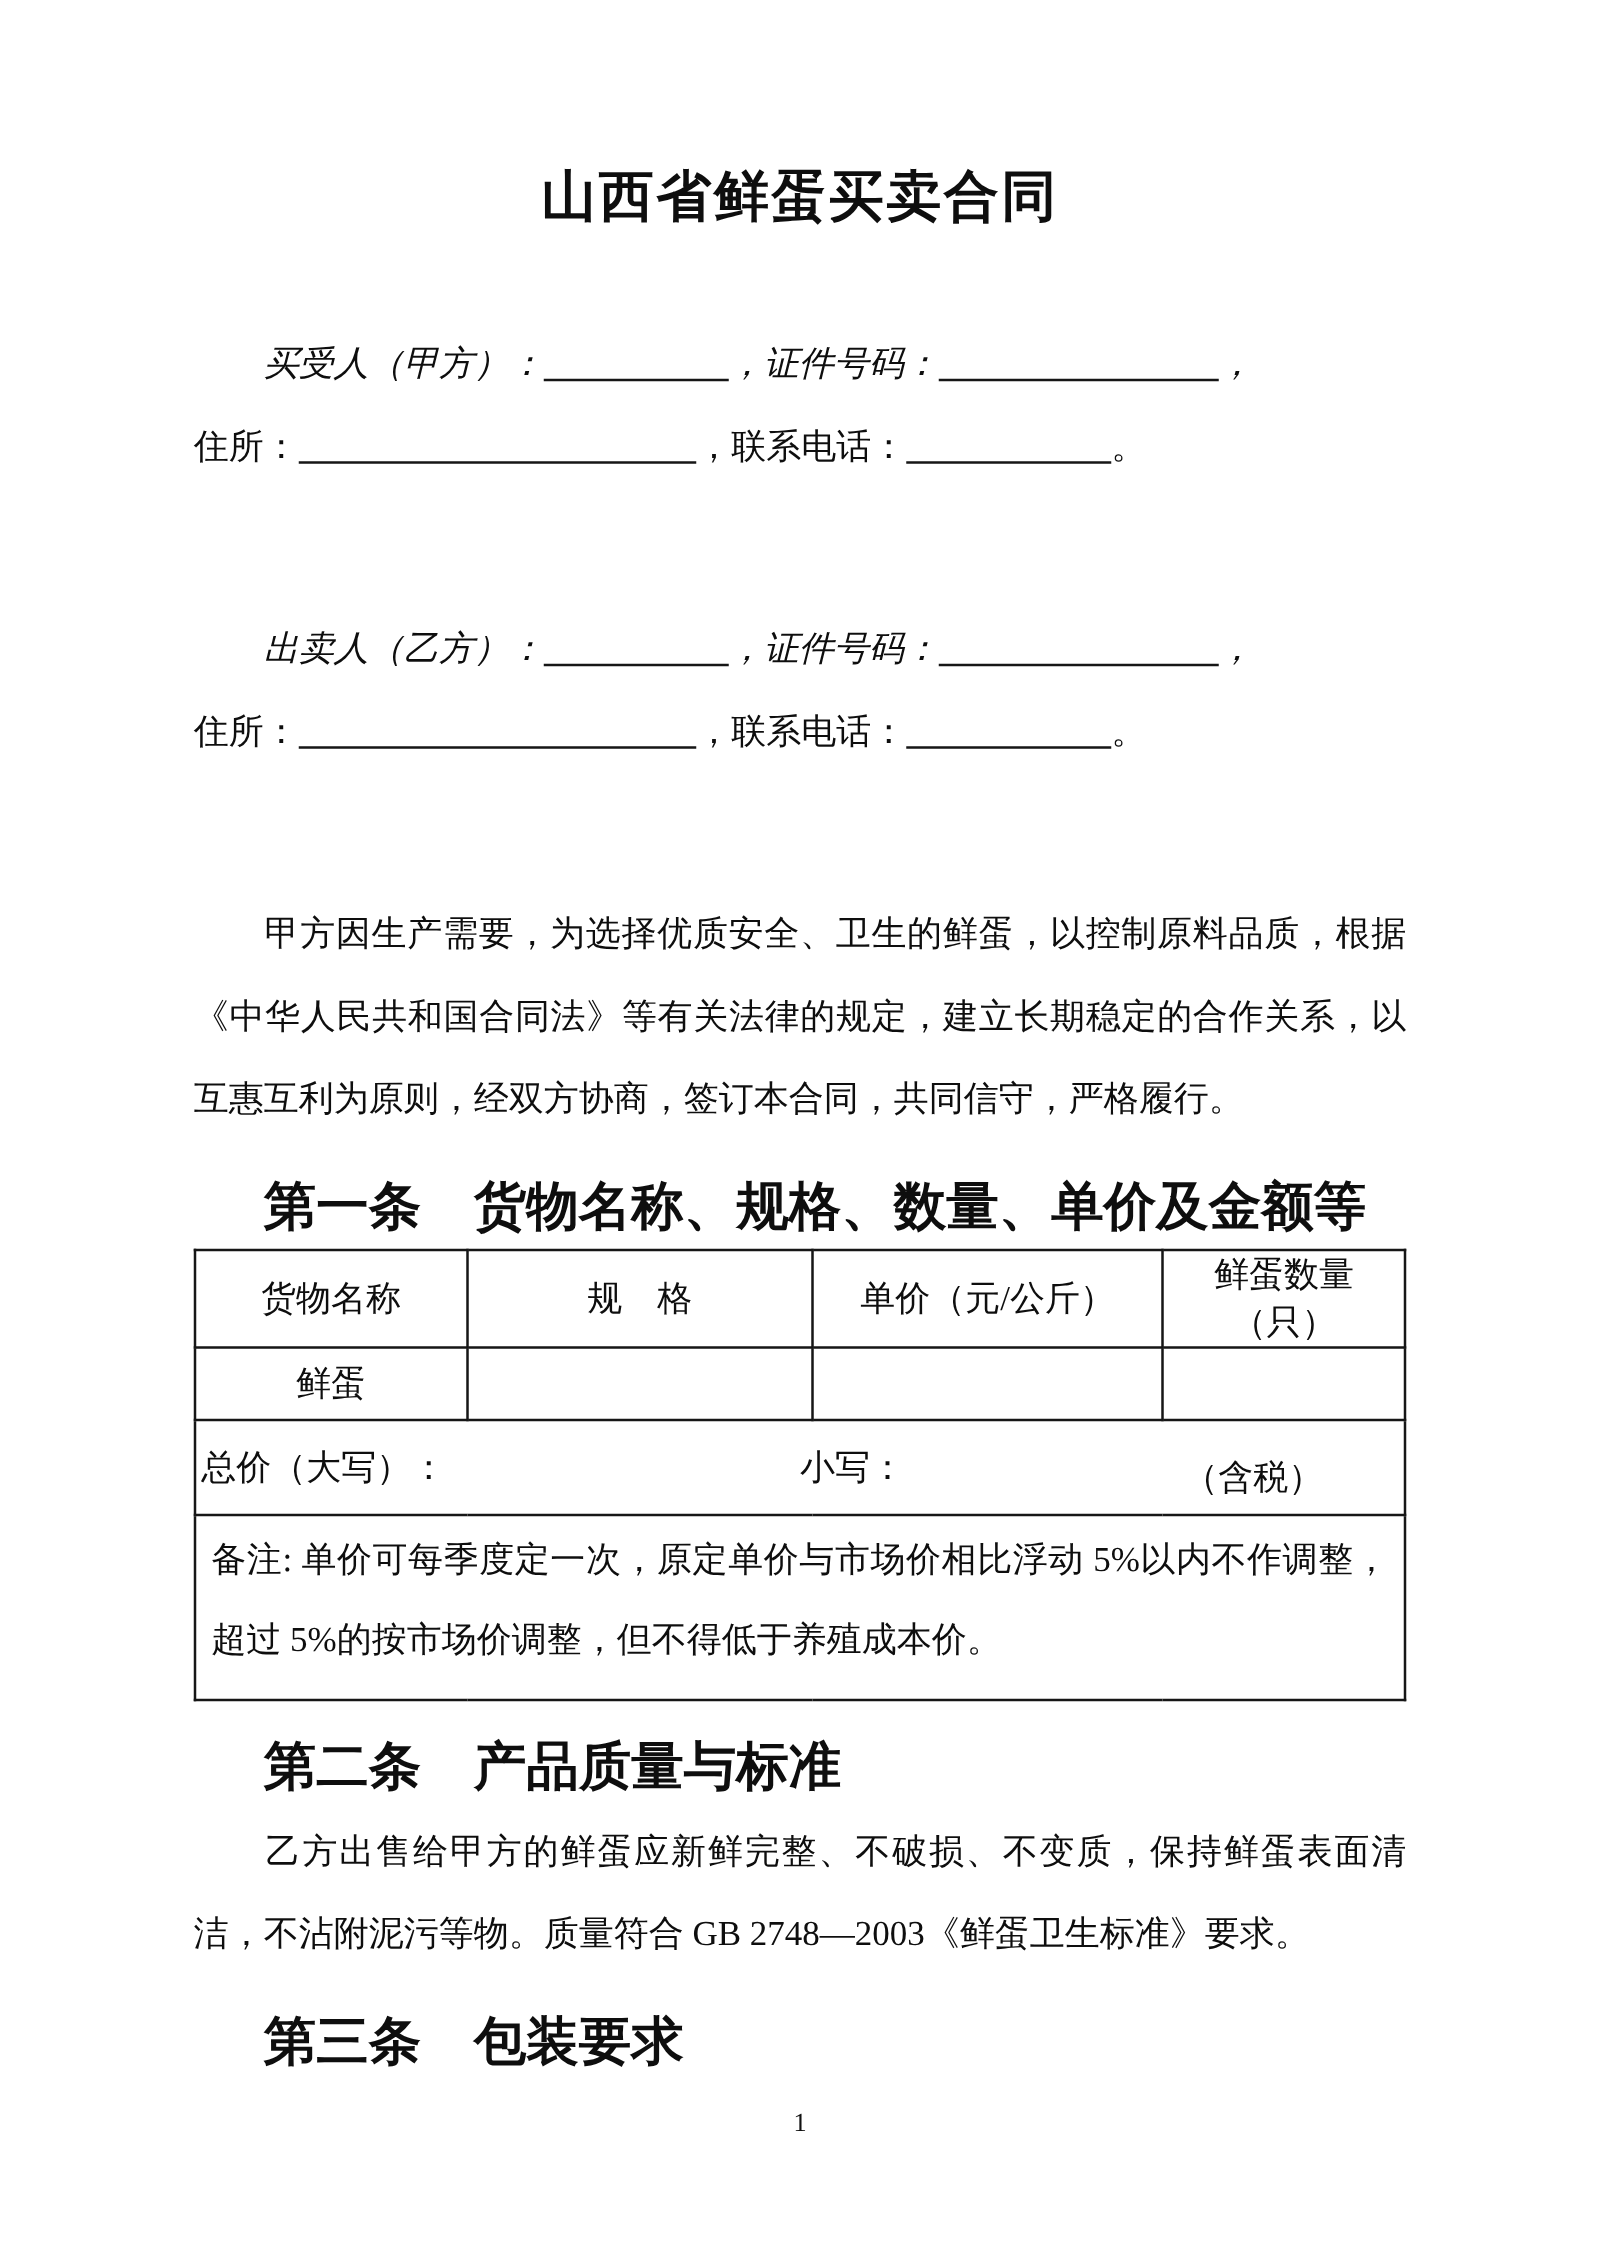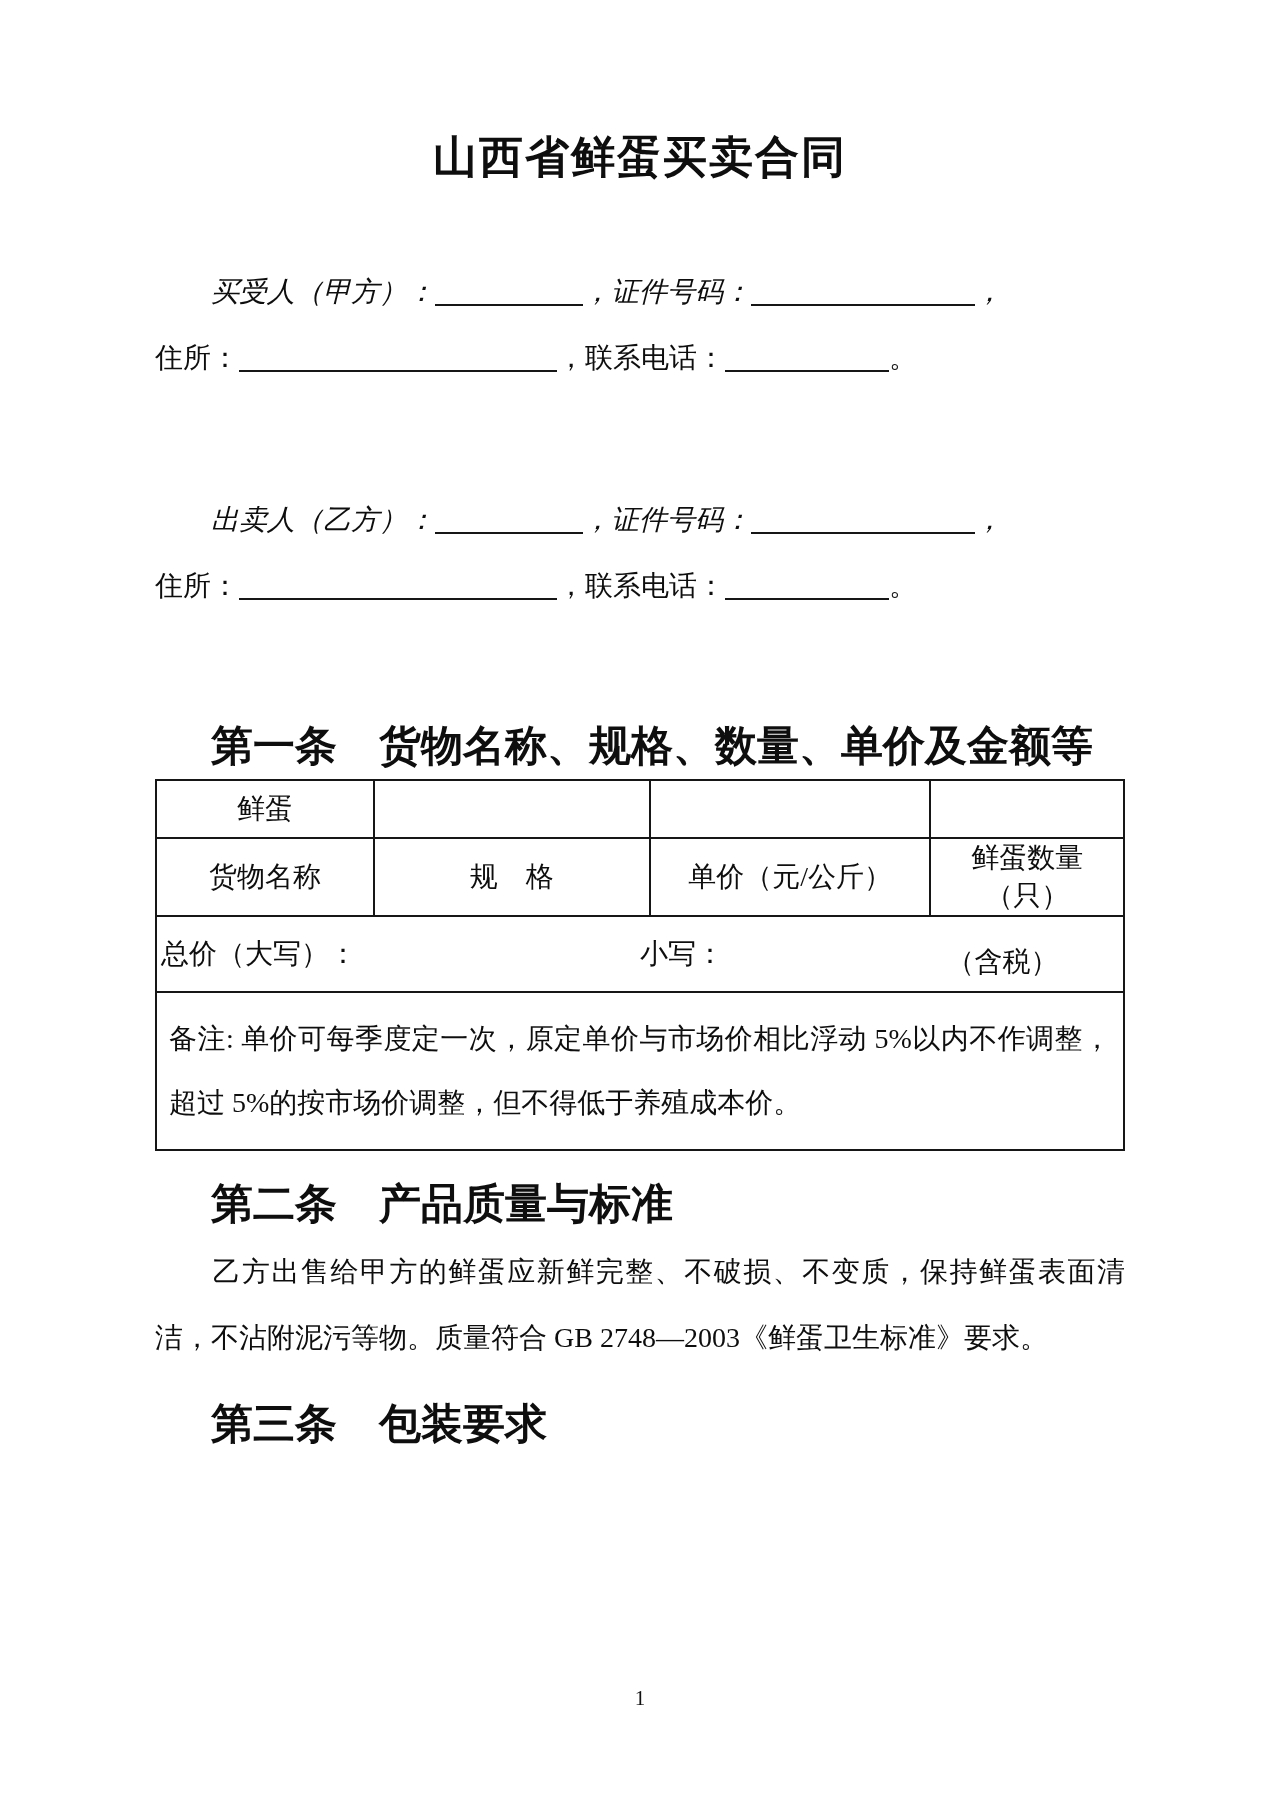--- a/index.html
+++ b/index.html
@@ -68,21 +68,21 @@
   .col1 { width: 22.5%; }
   .col2 { width: 28.5%; }
   .col3 { width: 29%; }
   .col4 { width: 20%; }
   td.total-cell { height: 76px; vertical-align: middle; padding: 0 4px; }
   .total-flex { display: flex; align-items: center; }
   .total-flex .seg1 { width: 50%; }
   .total-flex .seg2 { width: 32%; }
   .total-flex .seg3 { width: 18%; margin-top: 16px; }
   td.note-cell {
-    padding: 14px 12px 14px 12px;
+    padding: 4px 12px 14px 12px;
     line-height: 64px;
     text-align: justify;
   }
   .article2-para {
     line-height: 66px;
     text-align: justify;
     margin-top: 4px;
   }
   .article2-para .first-indent { display: inline-block; width: 56px; }
   .page-number {
@@ -105,36 +105,37 @@
   <div class="party-block">
     <p class="party-line indent"><span>买受人（甲方）：</span><span class="blank w150"></span><span>，证件号码：</span><span class="blank w225"></span><span>，</span></p>
     <p class="party-line"><span>住所：</span><span class="blank w320"></span><span>，联系电话：</span><span class="blank w165"></span><span>。</span></p>
   </div>
 
   <div class="party-block">
     <p class="party-line indent"><span>出卖人（乙方）：</span><span class="blank w150"></span><span>，证件号码：</span><span class="blank w225"></span><span>，</span></p>
     <p class="party-line"><span>住所：</span><span class="blank w320"></span><span>，联系电话：</span><span class="blank w165"></span><span>。</span></p>
   </div>
 
+  <p class="intro-para"><span class="first-indent"></span><span>甲方因生产需要，为选择优质安全、卫生的鲜蛋，以控制原料品质，根据《中华人民共和国合同法》等有关法律的规定，建立长期稳定的合作关系，以互惠互利为原则，经双方协商，签订本合同，共同信守，严格履行。</span></p>
 
   <h2 class="article-heading">第一条　货物名称、规格、数量、单价及金额等</h2>
 
   <table class="goods-table">
     <tbody>
         <tr>
+      <td class="hdr-cell col1">货物名称</td>
+      <td class="hdr-cell col2">规　格</td>
+      <td class="hdr-cell col3">单价（元/公斤）</td>
+      <td class="hdr-cell col4">鲜蛋数量（只）</td>
+    </tr>
+    <tr>
       <td class="data-cell col1">鲜蛋</td>
       <td class="data-cell col2"></td>
       <td class="data-cell col3"></td>
       <td class="data-cell col4"></td>
-    </tr>
-    <tr>
-      <td class="hdr-cell col1">货物名称</td>
-      <td class="hdr-cell col2">规　格</td>
-      <td class="hdr-cell col3">单价（元/公斤）</td>
-      <td class="hdr-cell col4">鲜蛋数量（只）</td>
     </tr>
     <tr>
       <td class="total-cell" colspan="4">
         <div class="total-flex">
           <span class="seg1">总价（大写）：</span>
           <span class="seg2">小写：</span>
           <span class="seg3">（含税）</span>
         </div>
       </td>
     </tr>

